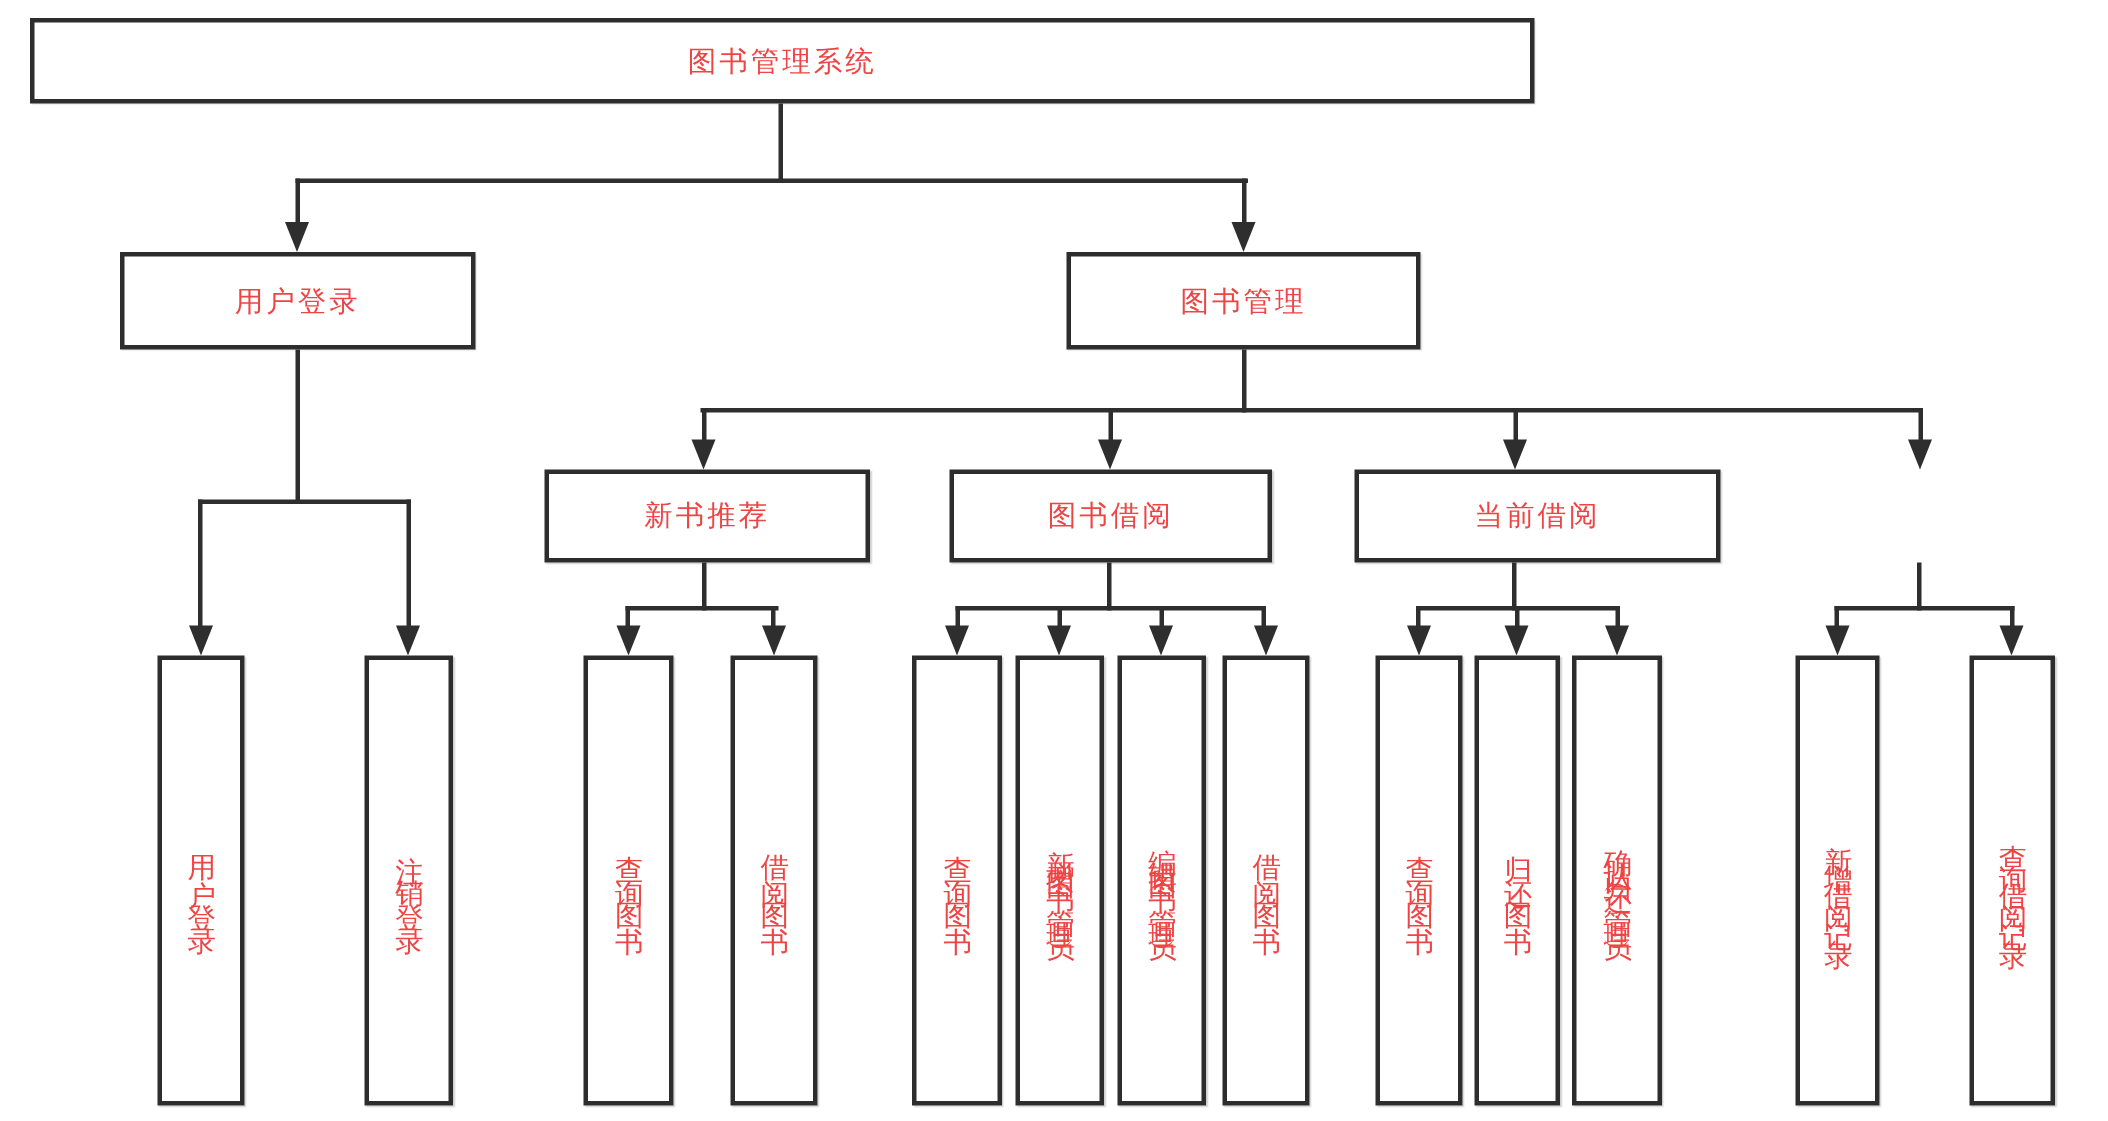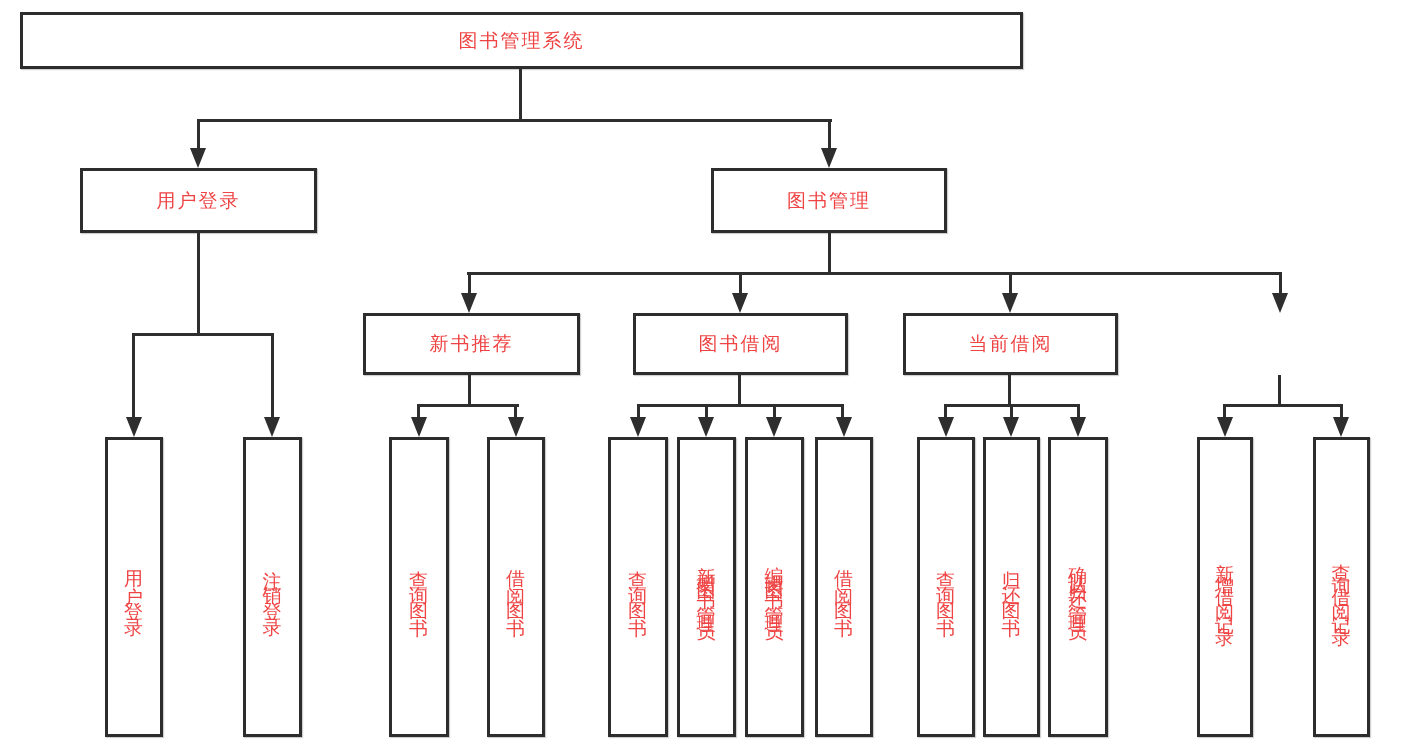--- a/index.html
+++ b/index.html
@@ -93,21 +93,21 @@
   <div class="arr" style="left:732px;top:293px;"></div>
   <div class="arr" style="left:1002px;top:293px;"></div>
   <div class="arr" style="left:1272px;top:293px;"></div>
 
   <div class="box" style="left:363px;top:313px;width:217px;height:62px;">
     <span>新书推荐</span>
   </div>
   <div class="box" style="left:633px;top:313px;width:215px;height:62px;">
     <span>图书借阅</span>
   </div>
-  <div class="box" style="left:903px;top:313px;width:215px;height:62px;">
+  <div class="box" style="left:903px;top:313px;width:244px;height:62px;">
     <span>当前借阅</span>
   </div>
 
   <div class="vline" style="left:468px;top:375px;width:3px;height:32px;"></div>
   <div class="hline" style="left:417px;top:404px;width:102px;height:3px;"></div>
   <div class="vline" style="left:417px;top:404px;width:3px;height:16px;"></div>
   <div class="vline" style="left:514px;top:404px;width:3px;height:16px;"></div>
   <div class="arr" style="left:411px;top:417px;"></div>
   <div class="arr" style="left:508px;top:417px;"></div>
 

